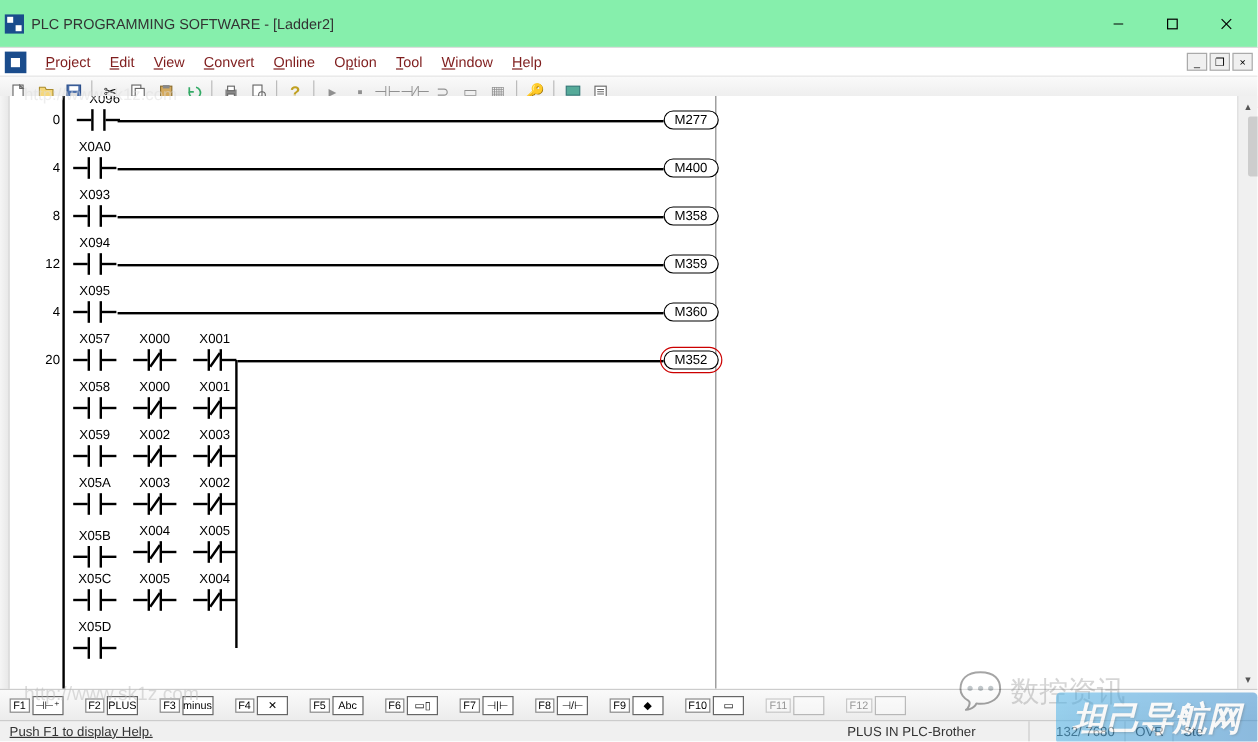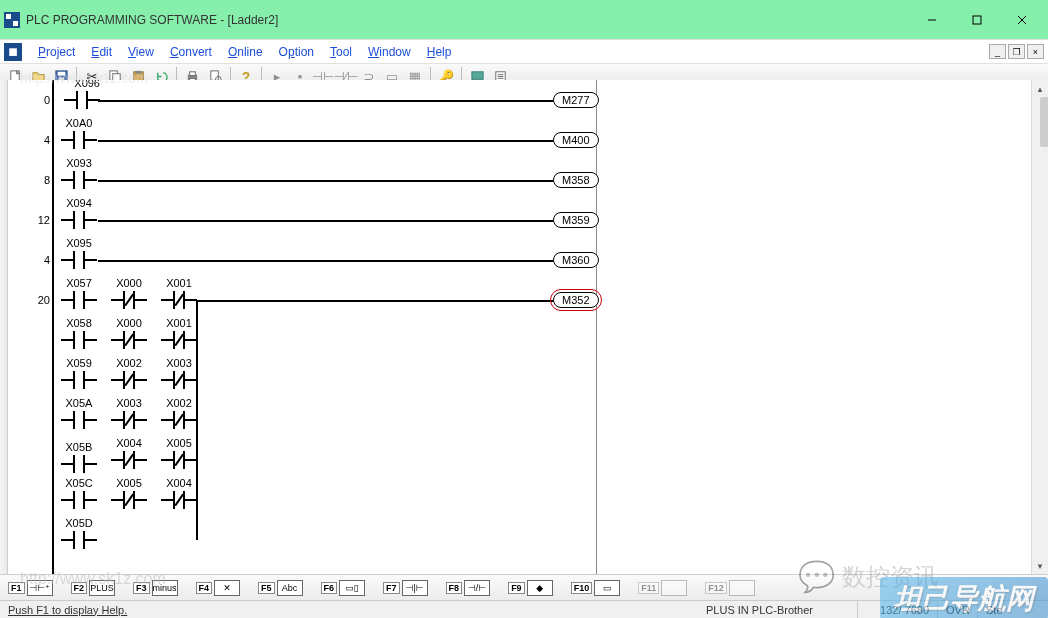--- a/index.html
+++ b/index.html
@@ -8,21 +8,21 @@
 .title-bar { height: 40px; background: #86efac; border-bottom: 1px solid #ddd; display: flex; align-items: center; padding: 0 4px; }
 .title-icon { width: 16px; height: 16px; background: #1a4c8c; margin-right: 6px; position: relative; }
 .title-icon::before { content: ""; position: absolute; left: 2px; top: 2px; width: 5px; height: 5px; background: #fff; }
 .title-icon::after { content: ""; position: absolute; right: 2px; bottom: 2px; width: 5px; height: 5px; background: #fff; }
 .title-text { flex: 1; font-size: 12px; color: #333; }
 .win-controls { display: flex; }
 .win-btn { width: 45px; height: 28px; display: flex; align-items: center; justify-content: center; cursor: pointer; }
 
 .menu-bar { height: 24px; background: #fff; display: flex; align-items: center; padding: 0 4px; border-bottom: 1px solid #e0e0e0; }
 .menu-icon { width: 18px; height: 18px; background: #1a4c8c; margin-right: 8px; display: inline-flex; align-items: center; justify-content: center; color: #fff; font-size: 10px; font-weight: bold; }
-.menu-item { padding: 2px 8px; cursor: pointer; font-size: 12px; color: #1d4ed8; }
+.menu-item { padding: 2px 8px; cursor: pointer; font-size: 12px; color: #7f1d1d; }
 .menu-item .ul { text-decoration: underline; }
 .mdi-controls { margin-left: auto; display: flex; gap: 2px; }
 .mdi-btn { width: 17px; height: 15px; border: 1px solid #aaa; background: #f0f0f0; font-size: 9px; display: flex; align-items: center; justify-content: center; cursor: pointer; }
 
 .toolbar { height: 26px; background: linear-gradient(#fafafa, #e8e8e8); border-bottom: 1px solid #ccc; display: flex; align-items: center; padding: 0 4px; gap: 1px; }
 .tb-btn { width: 22px; height: 22px; display: flex; align-items: center; justify-content: center; cursor: pointer; font-size: 13px; }
 .tb-btn.disabled { opacity: 0.4; cursor: default; }
 .tb-sep { width: 1px; height: 20px; background: #bbb; margin: 0 3px; }
 .tb-btn svg { width: 15px; height: 15px; }
 
@@ -42,21 +42,21 @@
 .ct-bar { width: 2px; height: 18px; background: #000; }
 .ct-gap { width: 8px; height: 1px; }
 .ct-slash { position: absolute; width: 14px; height: 1.5px; background: #000; transform: rotate(-55deg); left: 14px; top: 9px; }
 .coil { position: absolute; top: 10px; display: flex; align-items: center; }
 .coil-box { border: 1.5px solid #000; border-radius: 10px; padding: 1px 8px; font-size: 11px; background: #fff; }
 .coil-box.sel { outline: 1px solid #cc0000; outline-offset: 2px; }
 .vwire { position: absolute; width: 1.5px; background: #000; }
 
 .fkey-bar { position: absolute; left: 0; right: 0; bottom: 18px; height: 26px; background: linear-gradient(#fafafa,#ececec); border-top: 1px solid #ccc; display: flex; align-items: center; padding: 0 8px; gap: 18px; }
 .fkey { display: flex; align-items: center; gap: 2px; font-size: 10px; }
-.fkey-box { border: 1px solid #888; padding: 0 2px; background: #fff; font-size: 9px; font-weight: bold; }
+.fkey-box { border: 1px solid #888; padding: 0 2px; background: #fff; font-size: 9px; }
 .fkey-icon { width: 26px; height: 16px; border: 1px solid #666; background: #fff; font-size: 9px; display: flex; align-items: center; justify-content: center; position: relative; }
 .fkey.disabled { opacity: 0.4; }
 
 .status-bar { position: absolute; left: 0; right: 0; bottom: 0; height: 18px; background: #f0f0f0; border-top: 1px solid #ccc; display: flex; align-items: center; font-size: 11px; color: #333; }
 .status-cell { padding: 0 8px; border-right: 1px solid #ccc; height: 100%; display: flex; align-items: center; }
 .status-help { flex: 0 0 auto; padding: 0 8px; text-decoration: underline; }
 .status-spacer { flex: 1; }
 
 .watermark { position: absolute; bottom: 0; right: 0; opacity: 0.55; pointer-events: none; font-size: 28px; }
 .wm-right { background: linear-gradient(90deg,#4fb3e8,#3a8ecf); color:#fff; padding: 6px 14px; font-weight: bold; font-style: italic; border-radius: 4px; text-shadow: 1px 1px 2px rgba(0,0,0,.3); }

